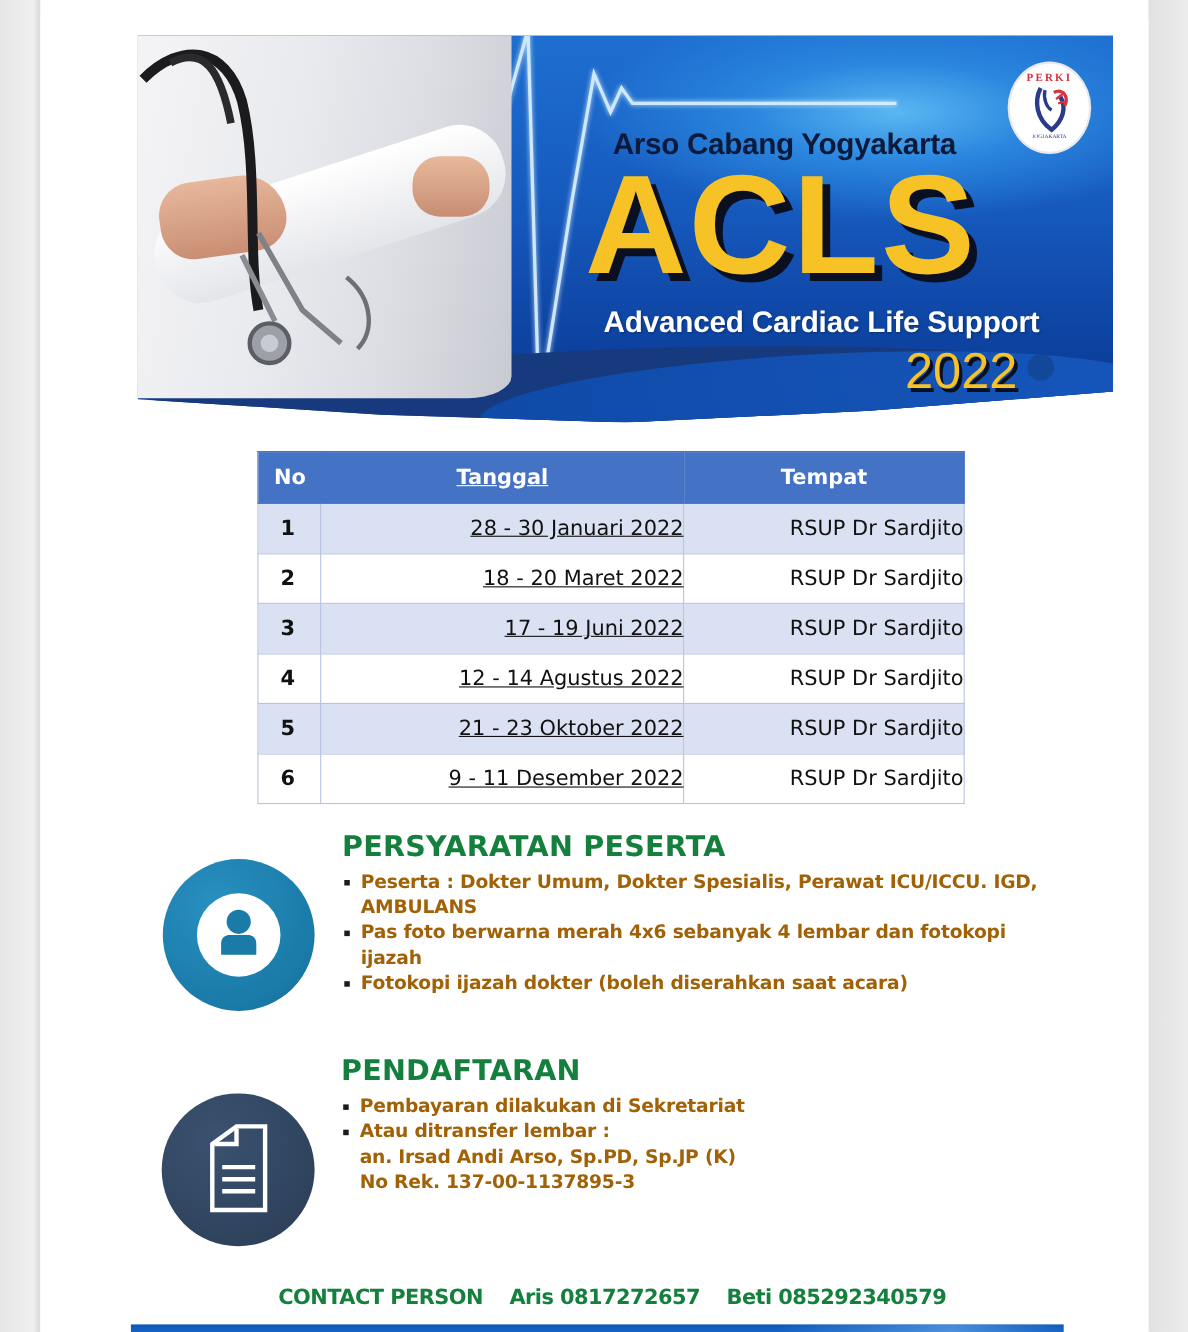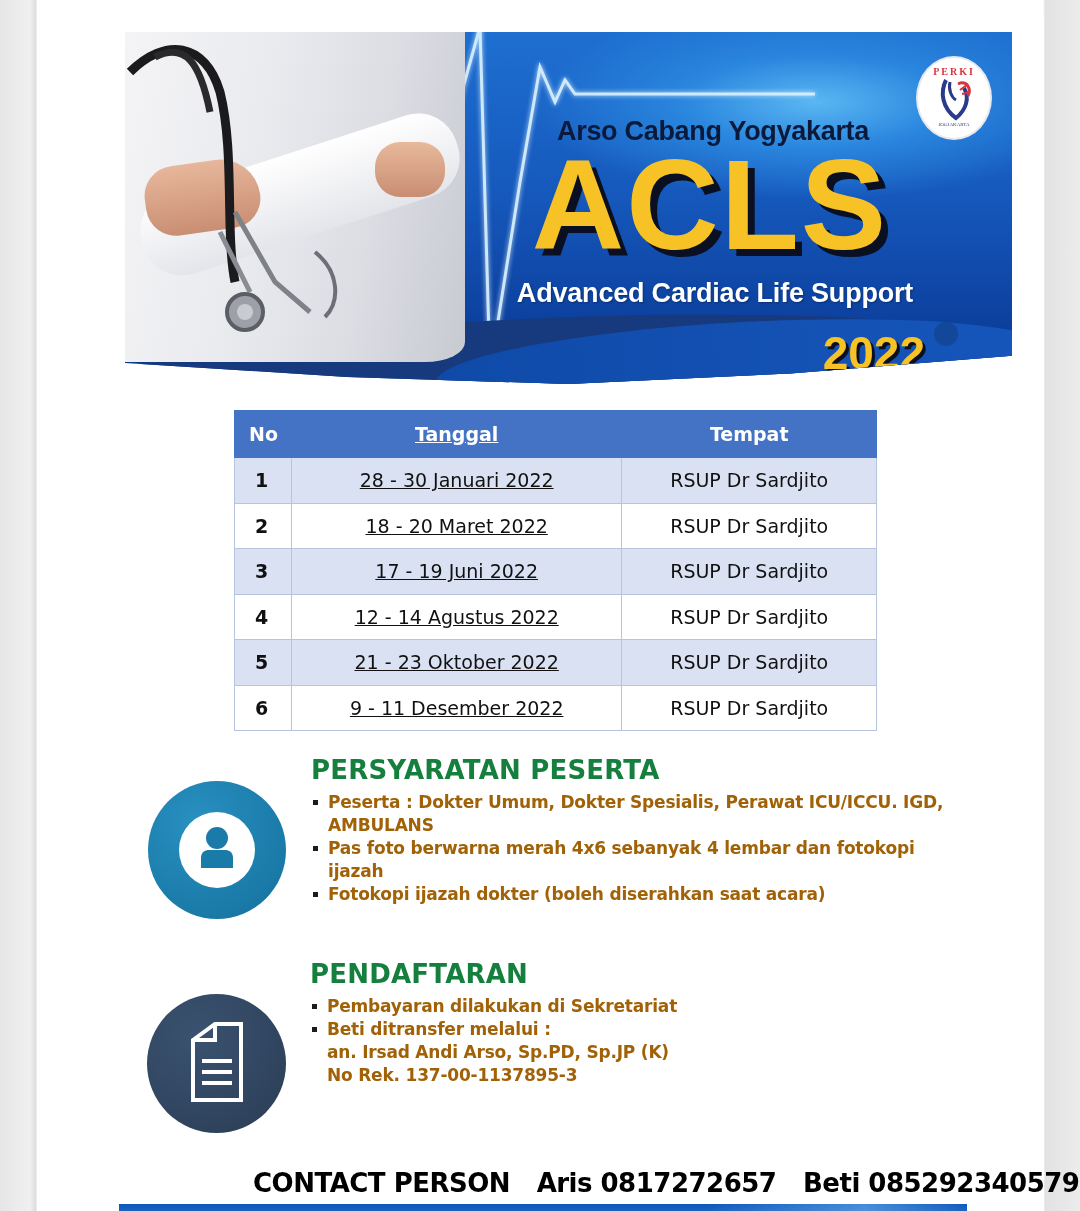--- a/index.html
+++ b/index.html
@@ -61,29 +61,28 @@
     position: absolute; left: 418px; top: 84px; width: 340px; text-align: center;
     font-weight: bold; font-size: 27px; color: #0b1a3a; letter-spacing: -0.3px;
   }
   .banner-title {
     position: absolute; left: 370px; top: 108px; width: 430px; text-align: center;
     font-weight: bold; font-size: 128px; color: #f7c225; line-height: 130px;
     text-shadow: 7px 7px 0 #0b0f22;
     letter-spacing: 2px;
   }
   .banner-desc {
-    position: absolute; left: 360px; top: 246px; width: 460px; text-align: center;
+    position: absolute; left: 360px; top: 246px; width: 460px; text-align: right;
     font-weight: bold; font-size: 27px; color: #ffffff; letter-spacing: -0.2px;
     text-shadow: 1px 1px 2px rgba(0,0,0,0.3);
   }
   .banner-year {
     position: absolute; left: 660px; top: 278px; width: 140px; text-align: right;
-    font-weight: bold; font-size: 46px; color: #f7c225;
+    font-weight: normal; font-size: 46px; color: #f7c225;
     text-shadow: 3px 3px 0 #0b0f22;
-    margin-top: 16px;
   }
   .banner-dot {
     position: absolute; left: 809px; top: 290px; width: 24px; height: 24px;
     border-radius: 50%; background: #13479a;
   }
   .logo {
     position: absolute; left: 791px; top: 24px; width: 76px; height: 84px;
     border-radius: 50%; background: #ffffff;
     border: 2px solid #e8e8f0;
   }
@@ -103,21 +102,21 @@
     position: absolute; left: 197px; top: 392px; width: 643px;
     border-collapse: collapse;
     font-family: "DejaVu Sans", sans-serif;
   }
   .schedule th {
     background: #4472c4; color: #ffffff; font-weight: bold; font-size: 19px;
     height: 47px; border: 1px solid #4472c4;
   }
   .schedule td {
     height: 45.5px; font-size: 19px; color: #111; border: 1px solid #b7c4e0;
-    text-align: center;
+    text-align: right;
   }
   .schedule tr:nth-child(odd) td { background: #d9e1f2; }
   .schedule tr:nth-child(even) td { background: #ffffff; }
   .schedule .c-no { width: 57px; font-weight: bold; text-align: left; padding-left: 20px; }
   .schedule th.c-no { text-align: left; padding-left: 14px; }
   .schedule .c-date { width: 331px; text-decoration: underline; }
   .schedule .c-place { width: 255px; }
 
   
   .circle {
@@ -150,22 +149,22 @@
   .section li::before {
     content: ""; position: absolute; left: 2px; top: 9px; width: 5px; height: 5px;
     background: #1c1c1c;
   }
   .section li.cont::before { display: none; }
   .sec-req { left: 274px; top: 737px; width: 640px; }
   .sec-reg { left: 273px; top: 941px; width: 500px; }
 
   .contact {
     position: absolute; left: 216px; top: 1150px; width: 600px;
-    font-family: "DejaVu Sans", sans-serif; font-weight: bold; font-size: 26px;
-    color: #000000; white-space: nowrap; letter-spacing: -0.5px;
+    font-family: "DejaVu Sans", sans-serif; font-weight: bold; font-size: 19px;
+    color: #15803d; white-space: nowrap; letter-spacing: -0.5px;
   }
   .contact span { margin-right: 18px; }
   .footer-bar {
     position: absolute; left: 82px; top: 1186px; width: 848px; height: 25px;
     background: linear-gradient(180deg, #0e56b8 0%, #1d6fd0 50%, #1661c2 100%);
   }
   .footer-bar::after {
     content: ""; position: absolute; right: 0; top: 0; width: 260px; height: 25px;
     background: linear-gradient(100deg, rgba(255,255,255,0) 0%, rgba(140,200,250,0.45) 60%, rgba(255,255,255,0) 100%);
   }
@@ -292,21 +291,21 @@
       <path d="M48,46 L68,46 L68,32" fill="none" stroke="#ffffff" stroke-width="4"></path>
       <line x1="55" y1="67" x2="85" y2="67" stroke="#ffffff" stroke-width="4"></line>
       <line x1="55" y1="78" x2="85" y2="78" stroke="#ffffff" stroke-width="4"></line>
       <line x1="55" y1="89" x2="85" y2="89" stroke="#ffffff" stroke-width="4"></line>
     </svg>
   </div>
   <div class="section sec-reg">
     <h2>PENDAFTARAN</h2>
     <ul>
       <li>Pembayaran dilakukan di Sekretariat</li>
-      <li>Beti ditransfer melalui :</li>
+      <li>Atau ditransfer lembar :</li>
       <li class="cont">an. Irsad Andi Arso, Sp.PD, Sp.JP (K)</li>
       <li class="cont">No Rek. 137-00-1137895-3</li>
     </ul>
   </div>
 
   <div class="contact">
     <span>CONTACT PERSON</span>
     <span>Aris 0817272657</span>
     <span>Beti 085292340579</span>
   </div>

